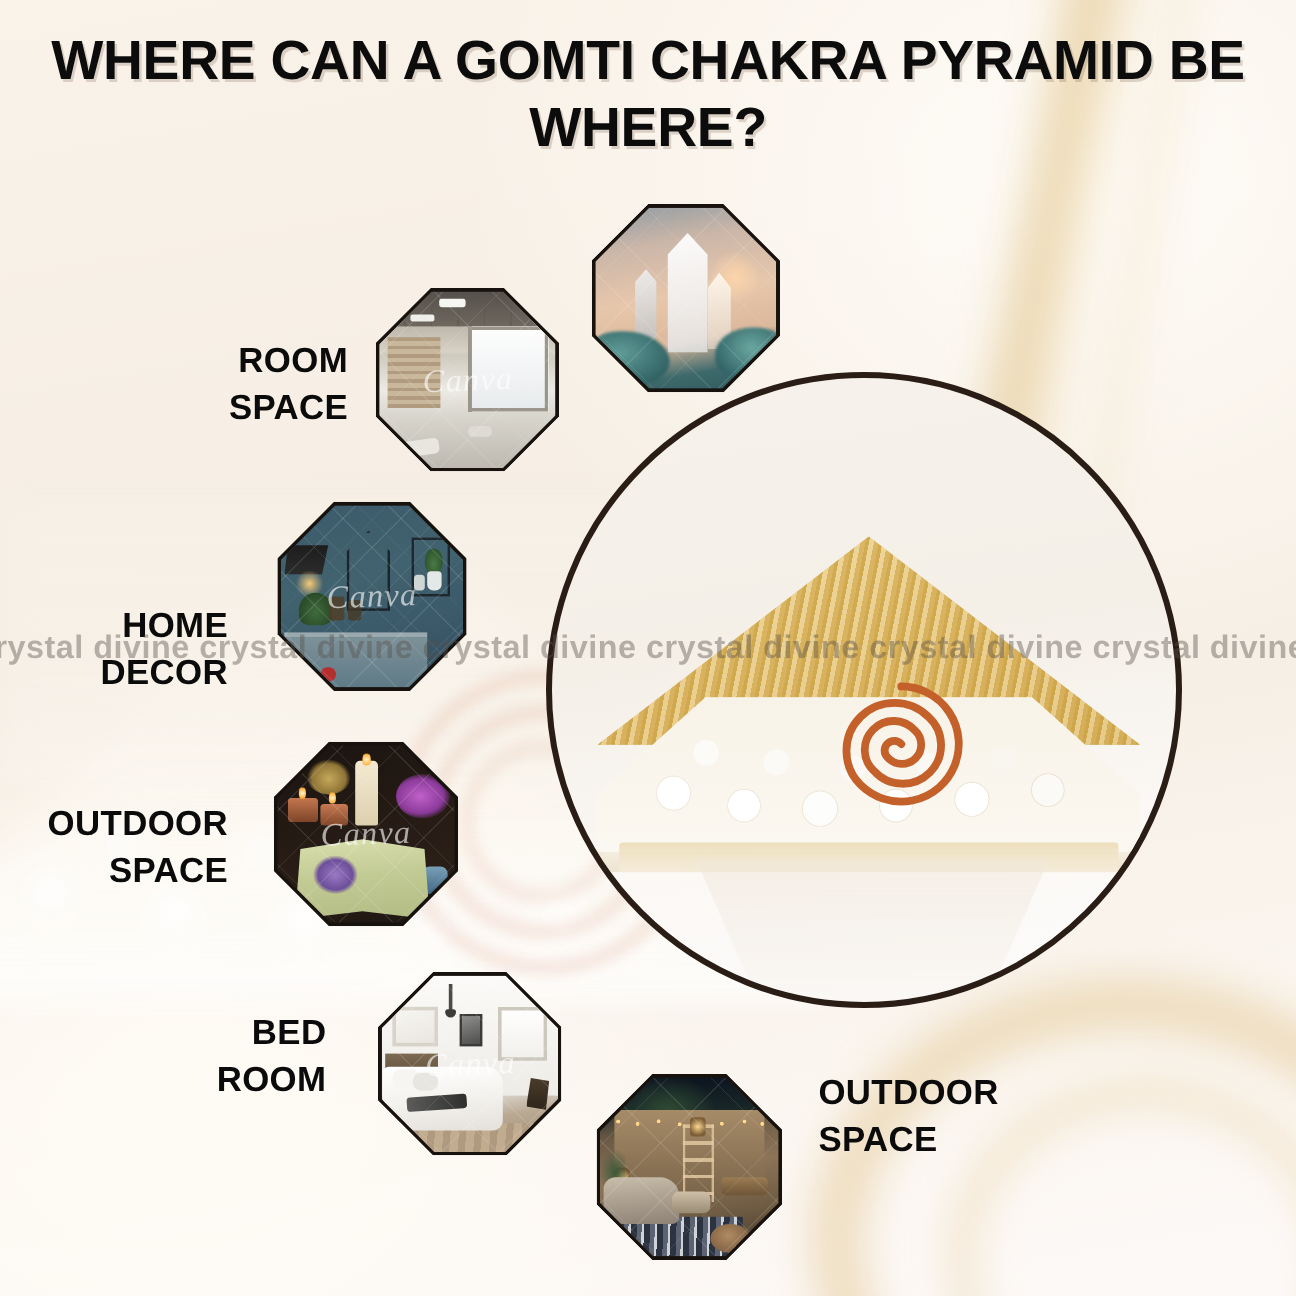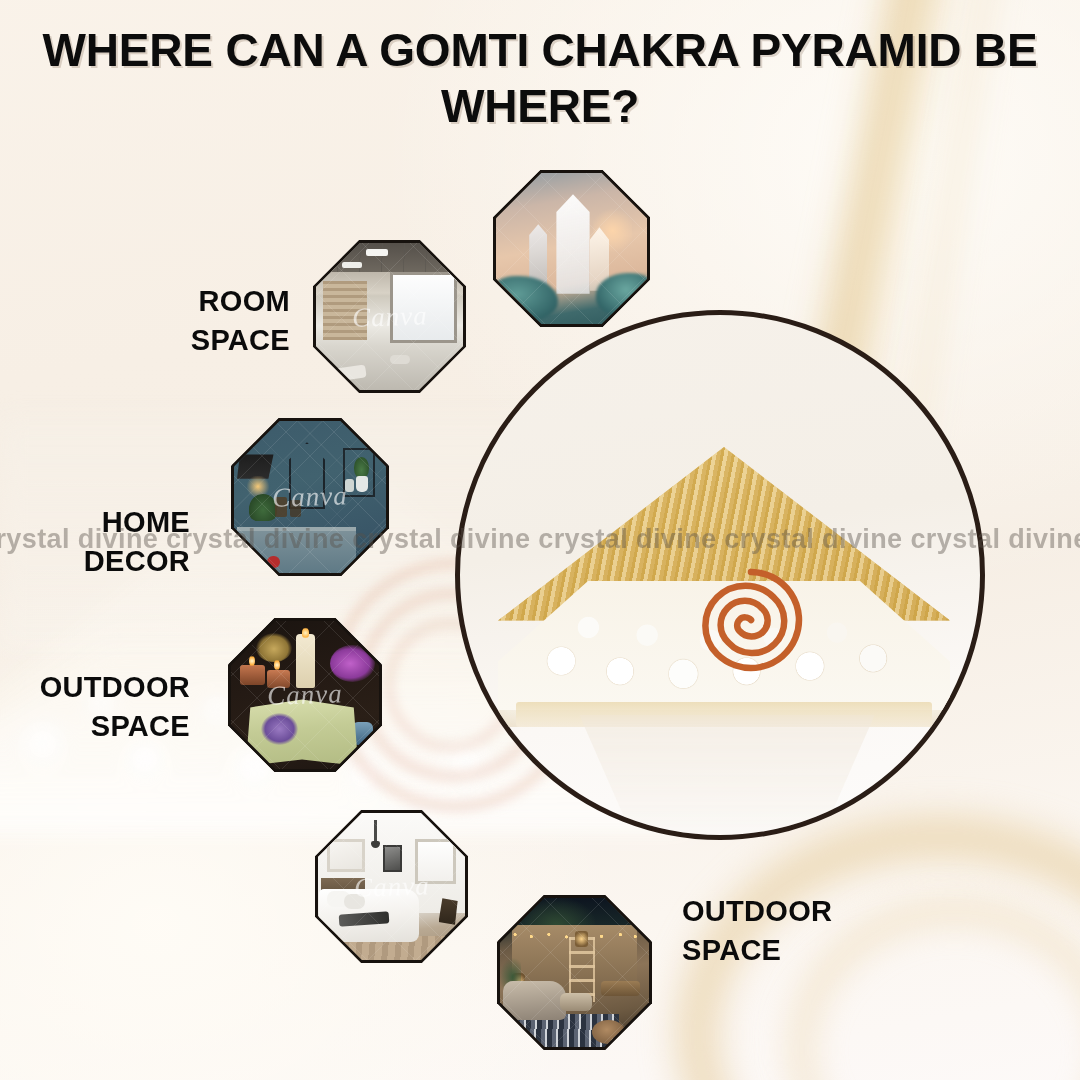--- a/index.html
+++ b/index.html
@@ -673,19 +673,21 @@
   <div class="lbl right" style="left:110px; top:282px; width:180px;">ROOM
 SPACE</div>
 
 
   <div class="lbl right" style="left:10px; top:487px; width:180px;margin-top:16px;">HOME
 DECOR</div>
 
   <div class="lbl right" style="left:0px; top:668px; width:190px;">OUTDOOR
 SPACE</div>
 
+  <div class="lbl right" style="left:100px; top:842px; width:172px;">BED
+ROOM</div>
 
   <div class="lbl left" style="left:682px; top:892px; width:280px;">OUTDOOR
 SPACE</div>
 
   <div class="wm">crystal divine crystal divine crystal divine crystal divine crystal divine crystal divine crystal divine crystal divine</div>
 
 </div>
 
 </body></html>

